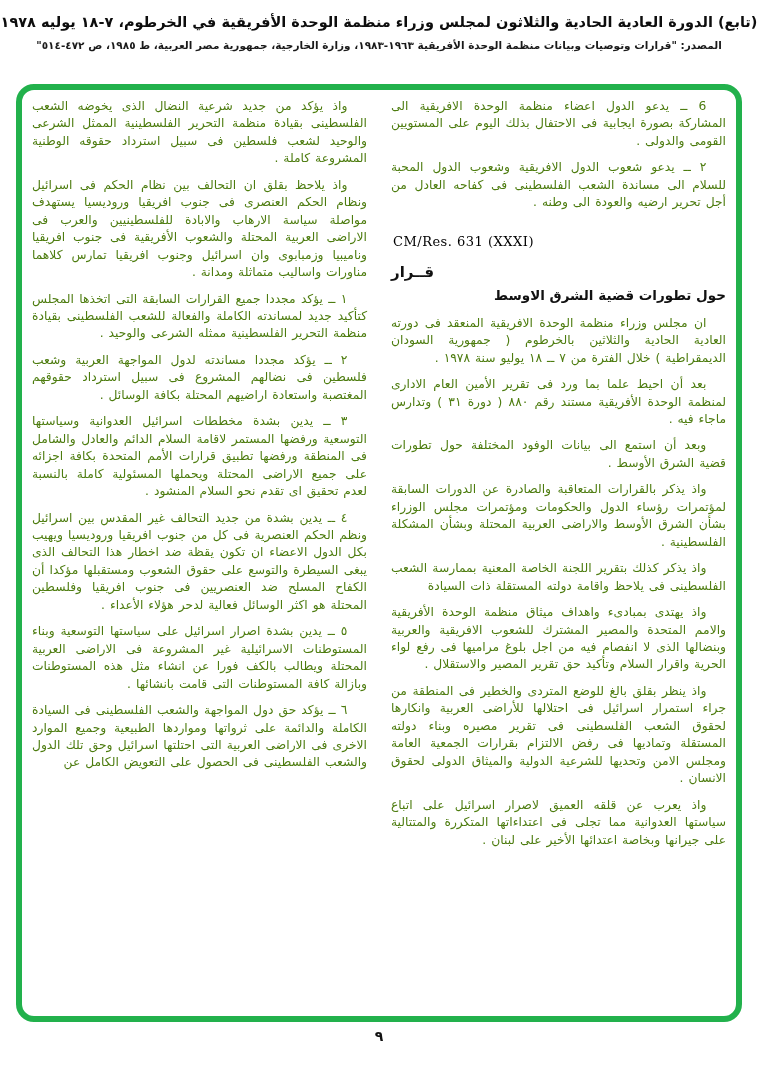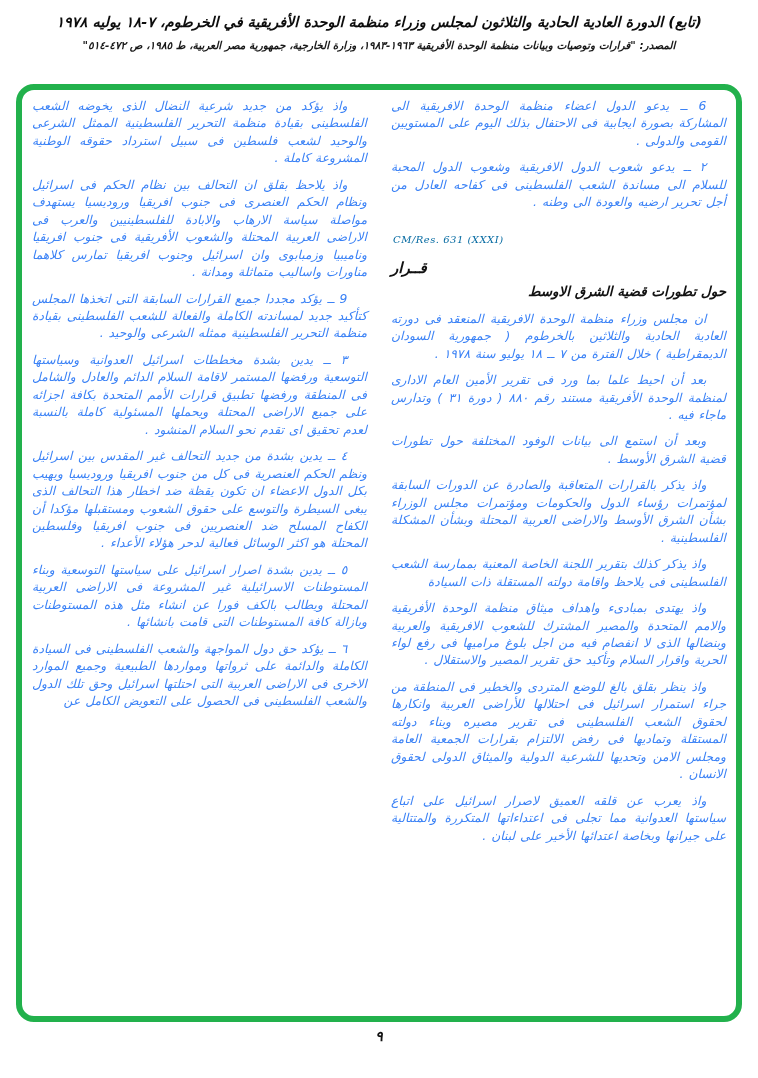--- a/index.html
+++ b/index.html
@@ -6,21 +6,21 @@
   html, body { width: 758px; }
   body {
     width: 758px;
     height: 1078px;
     background: #ffffff;
     font-family: "DejaVu Sans", sans-serif;
     color: #111111;
     position: relative;
     overflow: hidden;
   }
-  .page { width: 758px; height: 1066px; position: relative; font-style: italic; }
+  .page { width: 758px; height: 1066px; position: relative; }
 
   
   .page-header { padding-top: 12px; text-align: center; direction: rtl; }
   .doc-title {
     font-size: 14.5px;
     font-weight: bold;
     line-height: 1.4;
     color: #0d0d0d;
   }
   .doc-source {
@@ -53,30 +53,30 @@
 
   
   .para {
     direction: rtl;
     text-align: justify;
     font-size: 12.3px;
     line-height: 1.42;
     text-indent: 1.6em;
     margin-bottom: 9px;
     word-spacing: 1px;
-    color: #3b82f6;
+    color: #4d7c0f;
   }
   .res-ref {
     direction: ltr;
     text-align: left;
     font-family: "DejaVu Serif", serif;
-    font-size: 10px;
+    font-size: 13px;
     letter-spacing: 0.5px;
     margin: 22px 0 14px 2px;
-    color: #0369a1;
+    color: #000000;
   }
   .res-title {
     direction: rtl;
     text-align: left;
     font-size: 15px;
     font-weight: bold;
     margin: 4px 0 6px 0;
   }
   .res-subtitle {
     direction: rtl;
@@ -126,21 +126,22 @@
         <p class="para">واذ يذكر كذلك بتقرير اللجنة الخاصة المعنية بممارسة الشعب الفلسطينى فى يلاحظ واقامة دولته المستقلة ذات السيادة</p>
         <p class="para">واذ يهتدى بمبادىء واهداف ميثاق منظمة الوحدة الأفريقية والامم المتحدة والمصير المشترك للشعوب الافريقية والعربية وبنضالها الذى لا انفصام فيه من اجل بلوغ مراميها فى رفع لواء الحرية واقرار السلام وتأكيد حق تقرير المصير والاستقلال .</p>
         <p class="para">واذ ينظر بقلق بالغ للوضع المتردى والخطير فى المنطقة من جراء استمرار اسرائيل فى احتلالها للأراضى العربية وانكارها لحقوق الشعب الفلسطينى فى تقرير مصيره وبناء دولته المستقلة وتماديها فى رفض الالتزام بقرارات الجمعية العامة ومجلس الامن وتحديها للشرعية الدولية والميثاق الدولى لحقوق الانسان .</p>
         <p class="para">واذ يعرب عن قلقه العميق لاصرار اسرائيل على اتباع سياستها العدوانية مما تجلى فى اعتداءاتها المتكررة والمتتالية على جيرانها وبخاصة اعتدائها الأخير على لبنان .</p>
       </section>
 
       <section class="col">
         <p class="para">واذ يؤكد من جديد شرعية النضال الذى يخوضه الشعب الفلسطينى بقيادة منظمة التحرير الفلسطينية الممثل الشرعى والوحيد لشعب فلسطين فى سبيل استرداد حقوقه الوطنية المشروعة كاملة .</p>
         <p class="para">واذ يلاحظ بقلق ان التحالف بين نظام الحكم فى اسرائيل ونظام الحكم العنصرى فى جنوب افريقيا وروديسيا يستهدف مواصلة سياسة الارهاب والابادة للفلسطينيين والعرب فى الاراضى العربية المحتلة والشعوب الأفريقية فى جنوب افريقيا وناميبيا وزمبابوى وان اسرائيل وجنوب افريقيا تمارس كلاهما مناورات واساليب متماثلة ومدانة .</p>
 
-        <p class="para">9 ــ يؤكد مجددا جميع القرارات السابقة التى اتخذها المجلس كتأكيد جديد لمساندته الكاملة والفعالة للشعب الفلسطينى بقيادة منظمة التحرير الفلسطينية ممثله الشرعى والوحيد .</p>
+        <p class="para">١ ــ يؤكد مجددا جميع القرارات السابقة التى اتخذها المجلس كتأكيد جديد لمساندته الكاملة والفعالة للشعب الفلسطينى بقيادة منظمة التحرير الفلسطينية ممثله الشرعى والوحيد .</p>
+        <p class="para">٢ ــ يؤكد مجددا مساندته لدول المواجهة العربية وشعب فلسطين فى نضالهم المشروع فى سبيل استرداد حقوقهم المغتصبة واستعادة اراضيهم المحتلة بكافة الوسائل .</p>
         <p class="para">٣ ــ يدين بشدة مخططات اسرائيل العدوانية وسياستها التوسعية ورفضها المستمر لاقامة السلام الدائم والعادل والشامل فى المنطقة ورفضها تطبيق قرارات الأمم المتحدة بكافة اجزائه على جميع الاراضى المحتلة ويحملها المسئولية كاملة بالنسبة لعدم تحقيق اى تقدم نحو السلام المنشود .</p>
         <p class="para">٤ ــ يدين بشدة من جديد التحالف غير المقدس بين اسرائيل ونظم الحكم العنصرية فى كل من جنوب افريقيا وروديسيا ويهيب بكل الدول الاعضاء ان تكون يقظة ضد اخطار هذا التحالف الذى يبغى السيطرة والتوسع على حقوق الشعوب ومستقبلها مؤكدا أن الكفاح المسلح ضد العنصريين فى جنوب افريقيا وفلسطين المحتلة هو اكثر الوسائل فعالية لدحر هؤلاء الأعداء .</p>
         <p class="para">٥ ــ يدين بشدة اصرار اسرائيل على سياستها التوسعية وبناء المستوطنات الاسرائيلية غير المشروعة فى الاراضى العربية المحتلة ويطالب بالكف فورا عن انشاء مثل هذه المستوطنات وبازالة كافة المستوطنات التى قامت بانشائها .</p>
         <p class="para">٦ ــ يؤكد حق دول المواجهة والشعب الفلسطينى فى السيادة الكاملة والدائمة على ثرواتها ومواردها الطبيعية وجميع الموارد الاخرى فى الاراضى العربية التى احتلتها اسرائيل وحق تلك الدول والشعب الفلسطينى فى الحصول على التعويض الكامل عن</p>
       </section>
 
     </div>
   </div>
 
   <footer>

